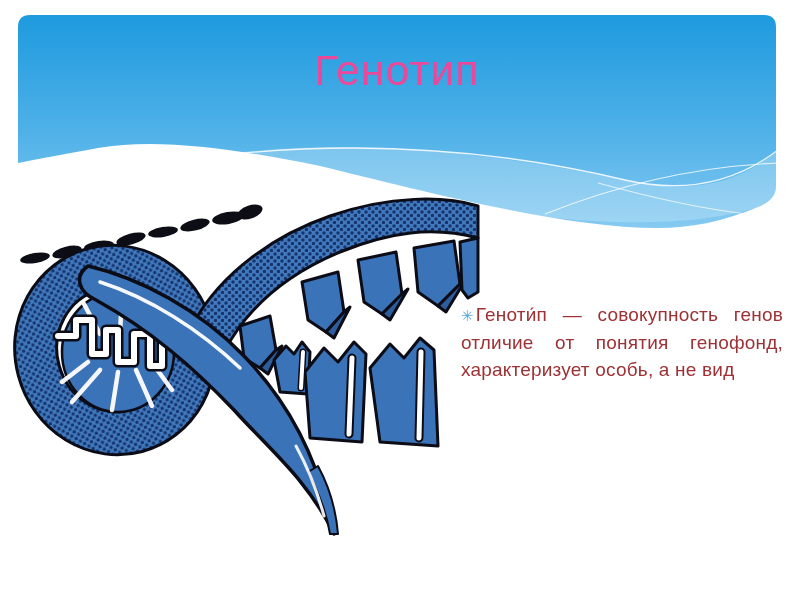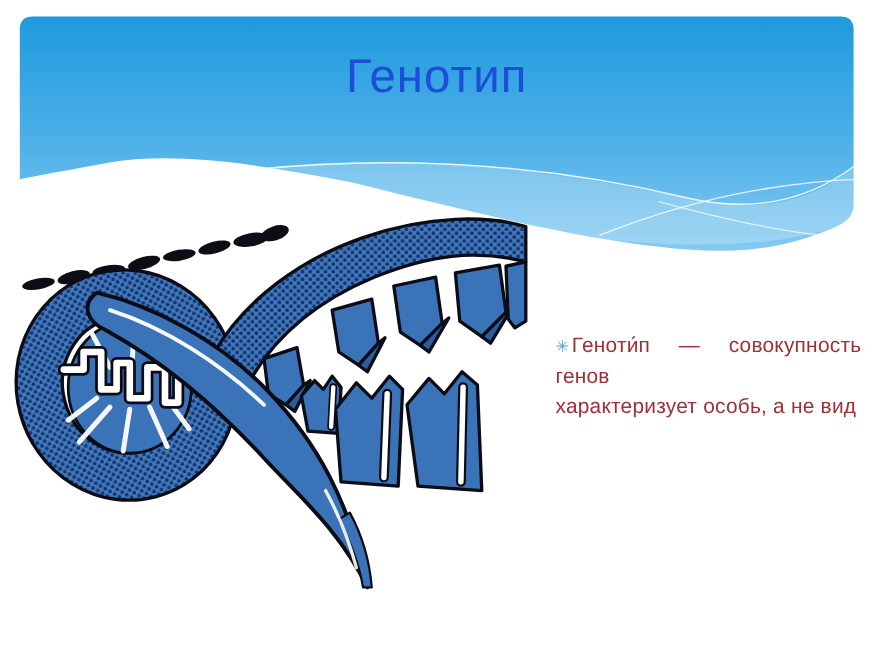--- a/index.html
+++ b/index.html
@@ -4,33 +4,33 @@
 <style>
   html,body{margin:0;padding:0;background:#ffffff;}
   body{width:794px;height:595px;position:relative;overflow:hidden;
        font-family:"Liberation Sans",sans-serif;}
   .layer{position:absolute;}
 
   
   #header-svg{left:0;top:0;}
   .slide-title{
     left:0;top:46px;width:794px;text-align:center;
-    font-size:43px;font-weight:400;letter-spacing:1px;color:#1d4ed8;
+    font-size:43px;font-weight:400;letter-spacing:1px;color:#ec4899;
   }
 
   
   #dna-svg{left:0;top:185px;}
 
   
   .text-block{
     left:461px;top:301px;width:322px;
     font-size:19px;line-height:27px;letter-spacing:0.2px;
     color:#9d3134;
   }
-  .text-line{text-align:justify;text-align-last:justify;margin-left:44px;}
+  .text-line{text-align:justify;text-align-last:justify;}
   .text-line.last{text-align:center;text-align-last:left;}
   .bullet{color:#58a8d9;font-size:15px;margin-right:2px;}
 </style>
 </head>
 <body>
 
 <svg id="header-svg" class="layer" width="794" height="250" viewBox="0 0 794 250">
   <defs>
     <linearGradient id="hdr" x1="0" y1="0" x2="0" y2="1">
       <stop offset="0" stop-color="#1e9ade"></stop>
@@ -127,14 +127,15 @@
          C308,480 270,450 234,410 C192,366 150,330 96,300
          C78,292 74,276 88,266 Z"></path>
     <path fill="#3b73b8" stroke="#0c0c16" stroke-width="2" d="M318,466 C330,488 336,510 338,534 L330,534 C326,510 318,492 308,472 Z"></path>
     <path fill="none" stroke="rgba(255,255,255,0.95)" stroke-width="3.5" d="M100,282 C150,298 200,330 240,368"></path>
     <path fill="none" stroke="rgba(255,255,255,0.9)" stroke-width="3" d="M296,446 C308,468 318,494 324,516"></path>
   </g>
 </svg>
 
 <div class="layer text-block">
   <div class="text-line"><span class="bullet">✳</span><span>Геноти́п — совокупность генов</span></div>
+  <div class="text-line">отличие от понятия генофонд,</div>
   <div class="text-line last">характеризует особь, а не вид</div>
 </div>
 
 </body></html>

